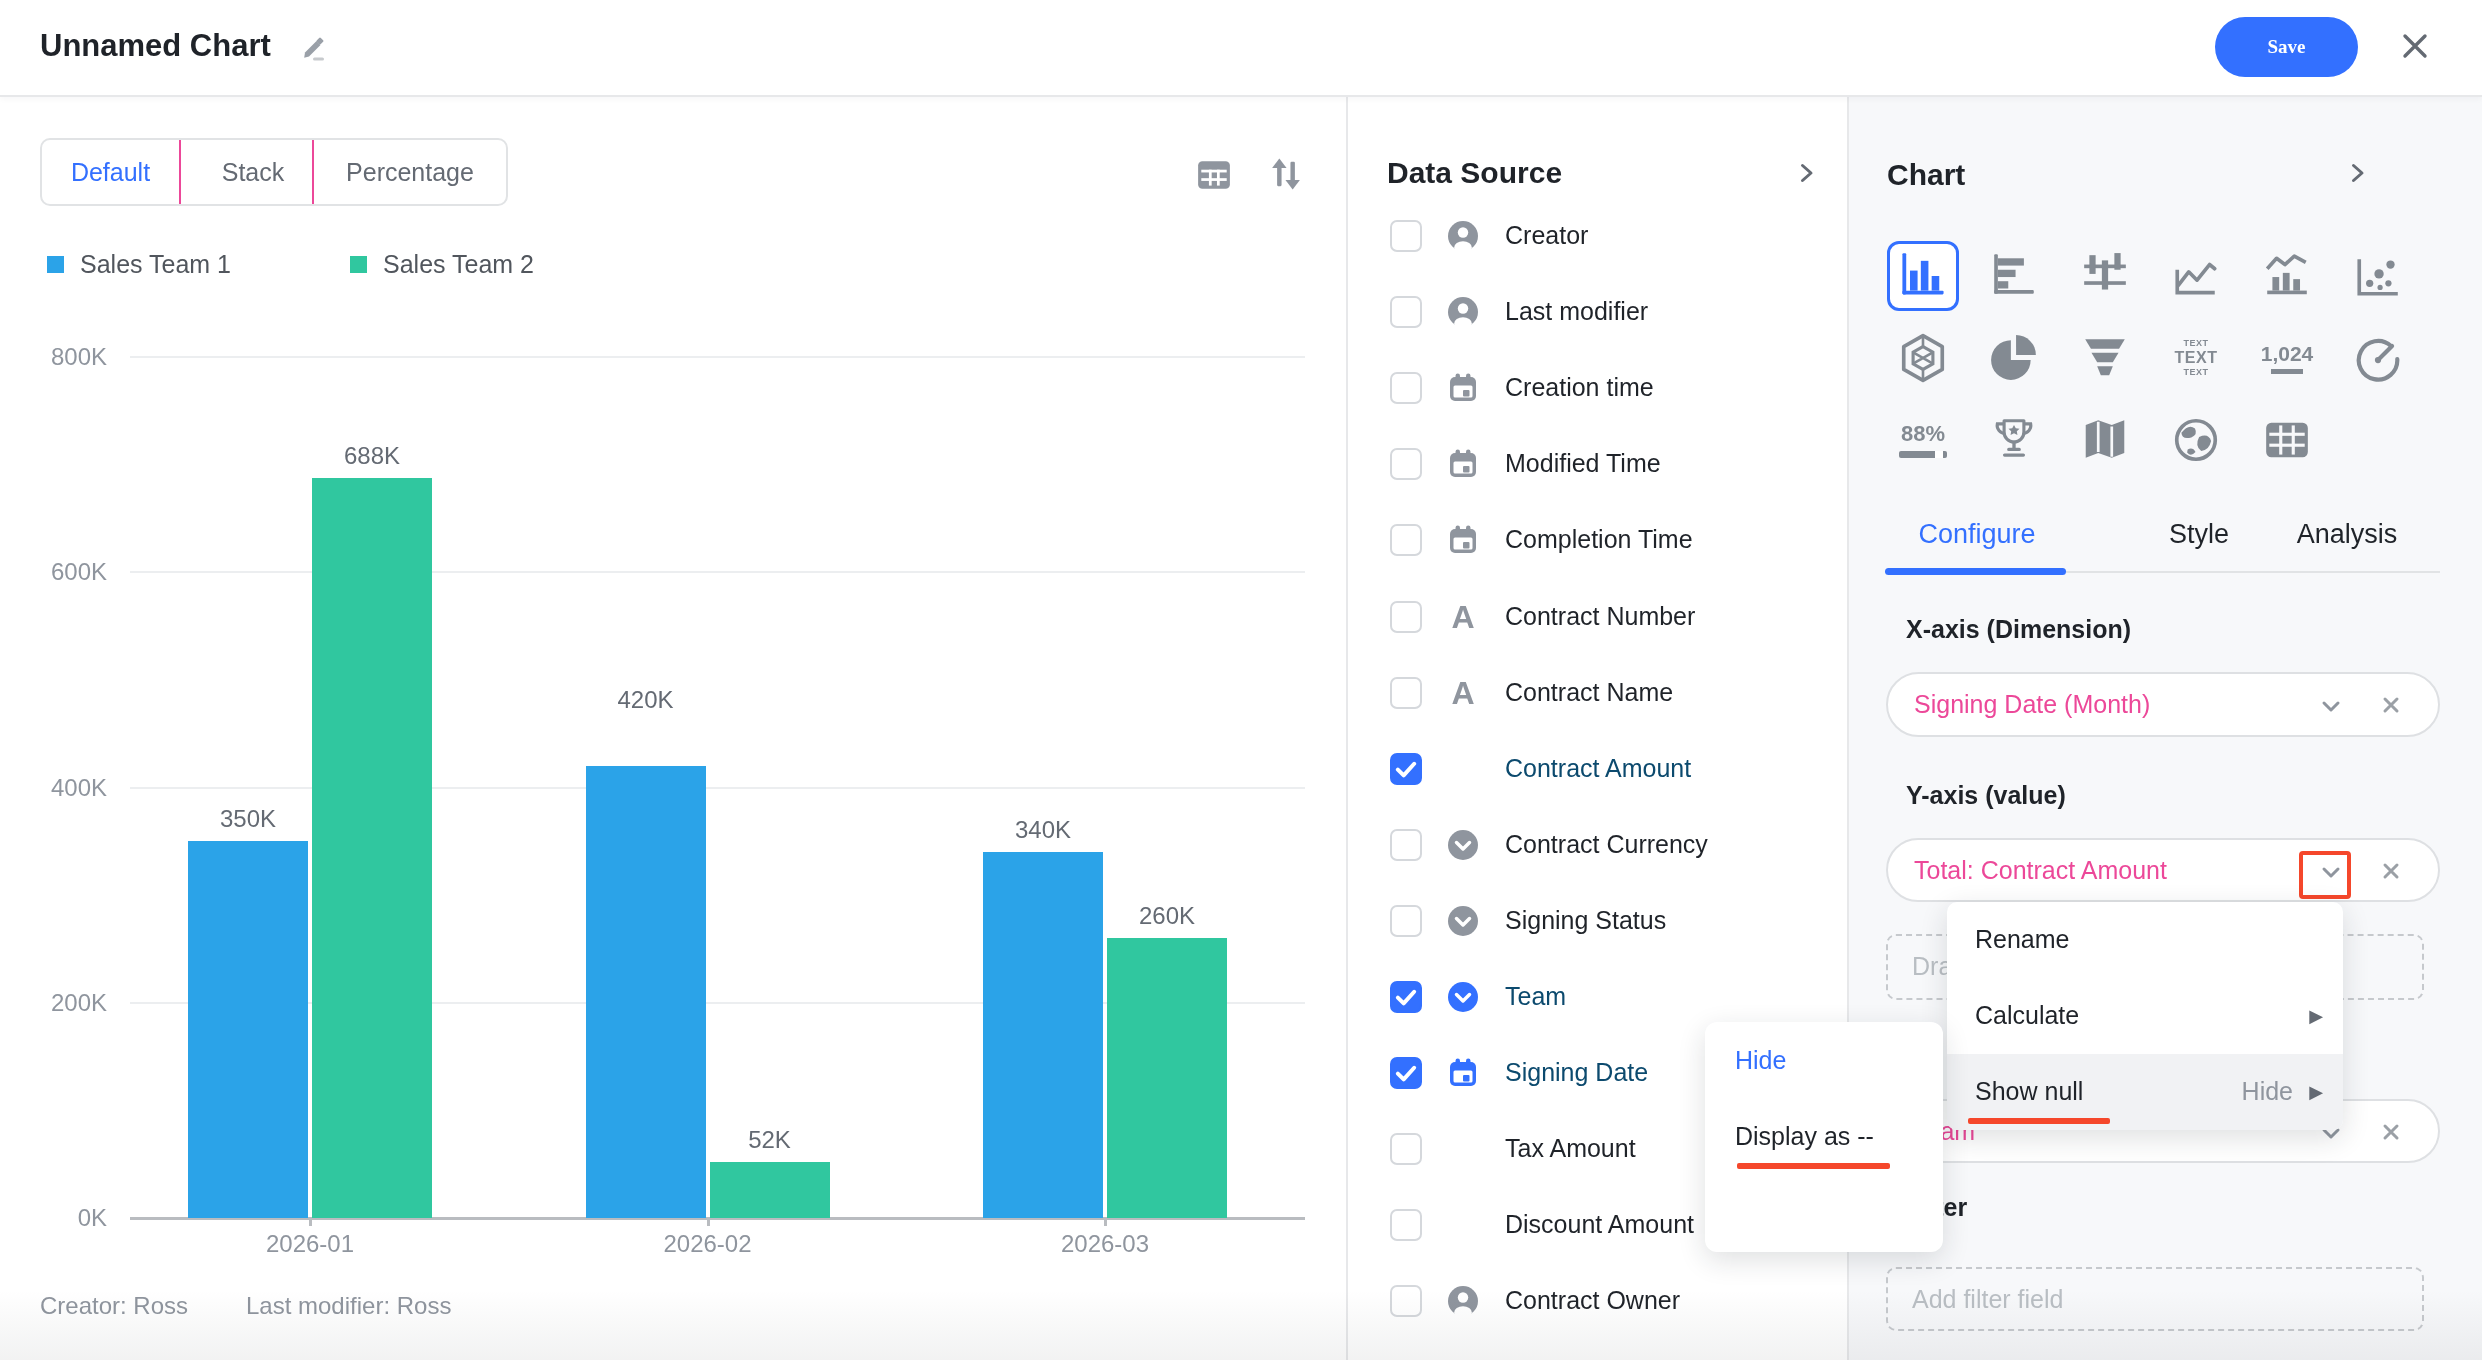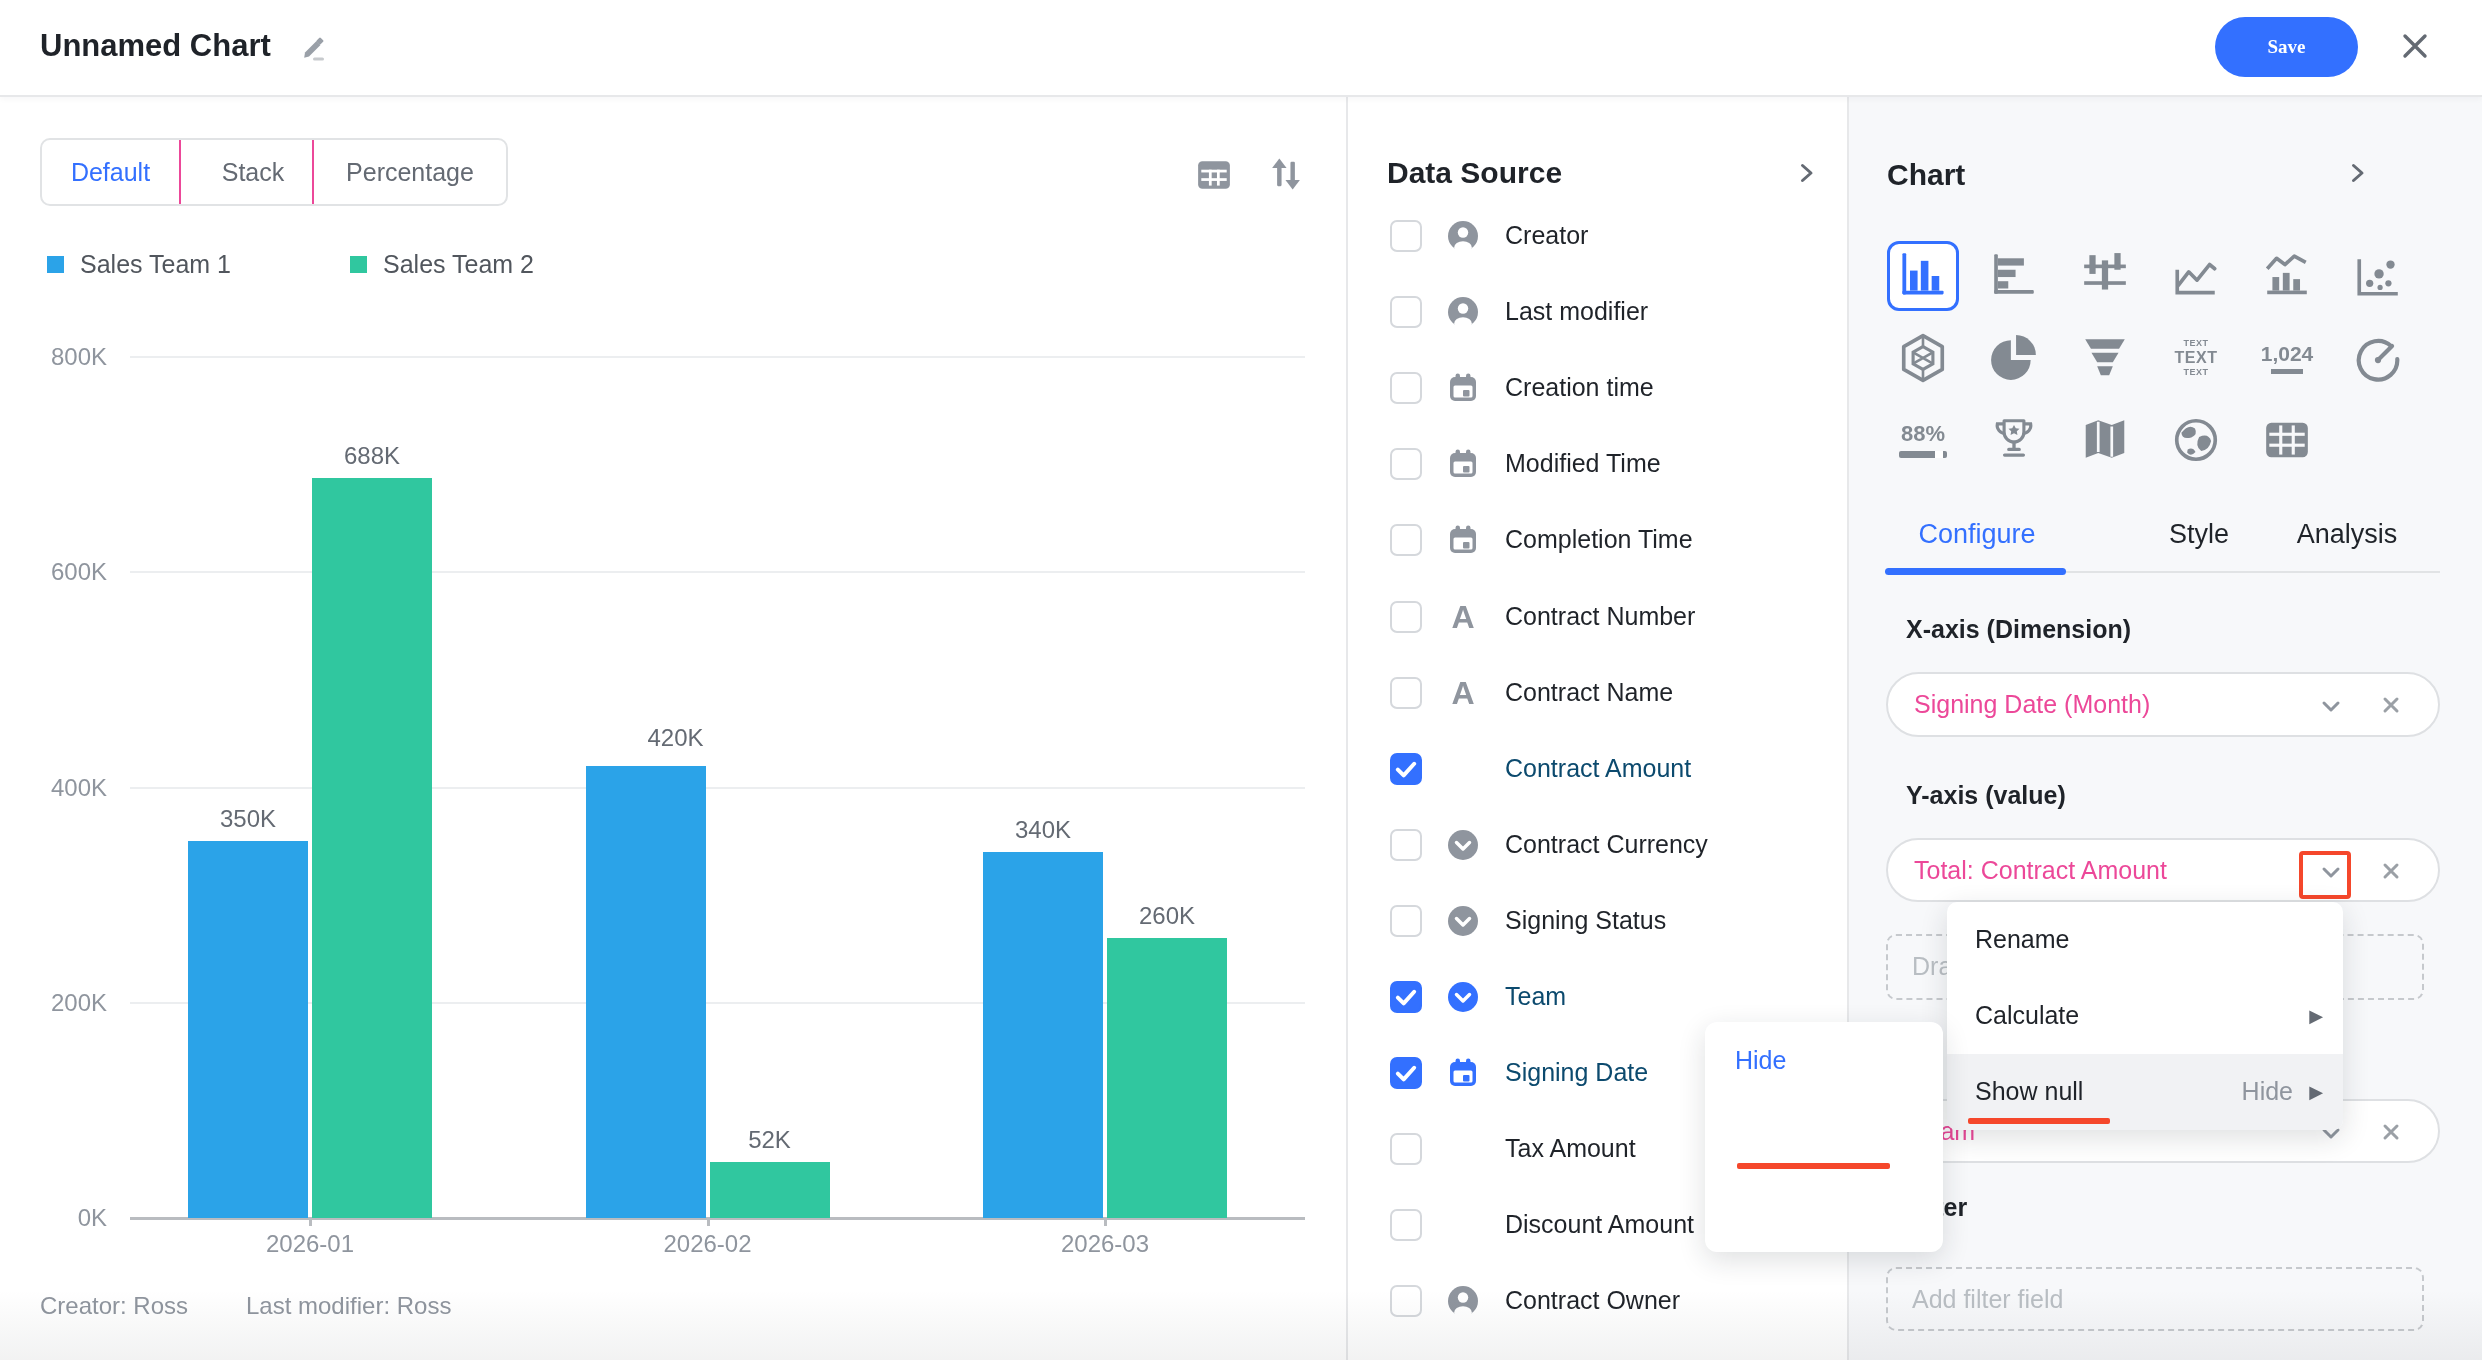--- a/index.html
+++ b/index.html
@@ -147,21 +147,21 @@
       <div class="ylab" style="top: 558.25px;">600K</div>
       <div class="gridline" style="left: 130px; width: 1175px; top: 786.5px;"></div>
       <div class="ylab" style="top: 773.5px;">400K</div>
       <div class="gridline" style="left: 130px; width: 1175px; top: 1001.75px;"></div>
       <div class="ylab" style="top: 988.75px;">200K</div>
       <div class="ylab" style="top: 1204px;">0K</div>
       <div class="axisline" style="left: 130px; width: 1175px; top: 1217px;"></div>
       <div class="bar" style="left: 188px; top: 841.312px; width: 120px; height: 376.688px; background: rgb(43, 163, 232);"></div>
       <div class="vlab" style="left: 248px; top: 805.312px;">350K</div>
       <div class="bar" style="left: 585.5px; top: 765.975px; width: 120px; height: 452.025px; background: rgb(43, 163, 232);"></div>
-      <div class="vlab" style="left: 645.5px; top: 724px; margin-left: 30px;">420K</div>
+      <div class="vlab" style="left: 645.5px; top: 686px;">420K</div>
       <div class="bar" style="left: 983px; top: 852.075px; width: 120px; height: 365.925px; background: rgb(43, 163, 232);"></div>
       <div class="vlab" style="left: 1043px; top: 816.075px;">340K</div>
       <div class="bar" style="left: 312px; top: 477.54px; width: 120px; height: 740.46px; background: rgb(48, 199, 159);"></div>
       <div class="vlab" style="left: 372px; top: 441.54px;">688K</div>
       <div class="bar" style="left: 709.5px; top: 1162.04px; width: 120px; height: 55.965px; background: rgb(48, 199, 159);"></div>
       <div class="vlab" style="left: 769.5px; top: 1126.04px;">52K</div>
       <div class="bar" style="left: 1107px; top: 938.175px; width: 120px; height: 279.825px; background: rgb(48, 199, 159);"></div>
       <div class="vlab" style="left: 1167px; top: 902.175px;">260K</div>
       <div class="xlab" style="left: 310px; top: 1230px;">2026-01</div>
       <div class="tick" style="left: 309px; top: 1218px;"></div>
@@ -544,20 +544,23 @@
       <div class="m-item hl">
         <div class="m-lb">Show null</div>
         <div class="m-val">Hide</div>
         <div class="m-arr">▶</div>
       </div>
     </div>
   <div class="menu" id="showNullMenu" style="left:1705px;top:1022px;width:238px;height:230px;z-index:44">
       <div class="m-item" style="height: 76px; margin-top: 1px;">
         <div class="m-lb blue" style="left: 30px;">Hide</div>
       </div>
+      <div class="m-item" style="height: 76px;">
+        <div class="m-lb" style="left: 30px;">Display as --</div>
+      </div>
     </div>
 
   <div class="red-box"></div>
 
   <div class="fade"></div>
 <div class="lg-item" style="left: 47px;">
       <div class="lg-sw" style="background: rgb(43, 163, 232);"></div>
       <div class="lg-tx">Sales Team 1</div>
     </div>
     <div class="lg-item" style="left: 350px;">

